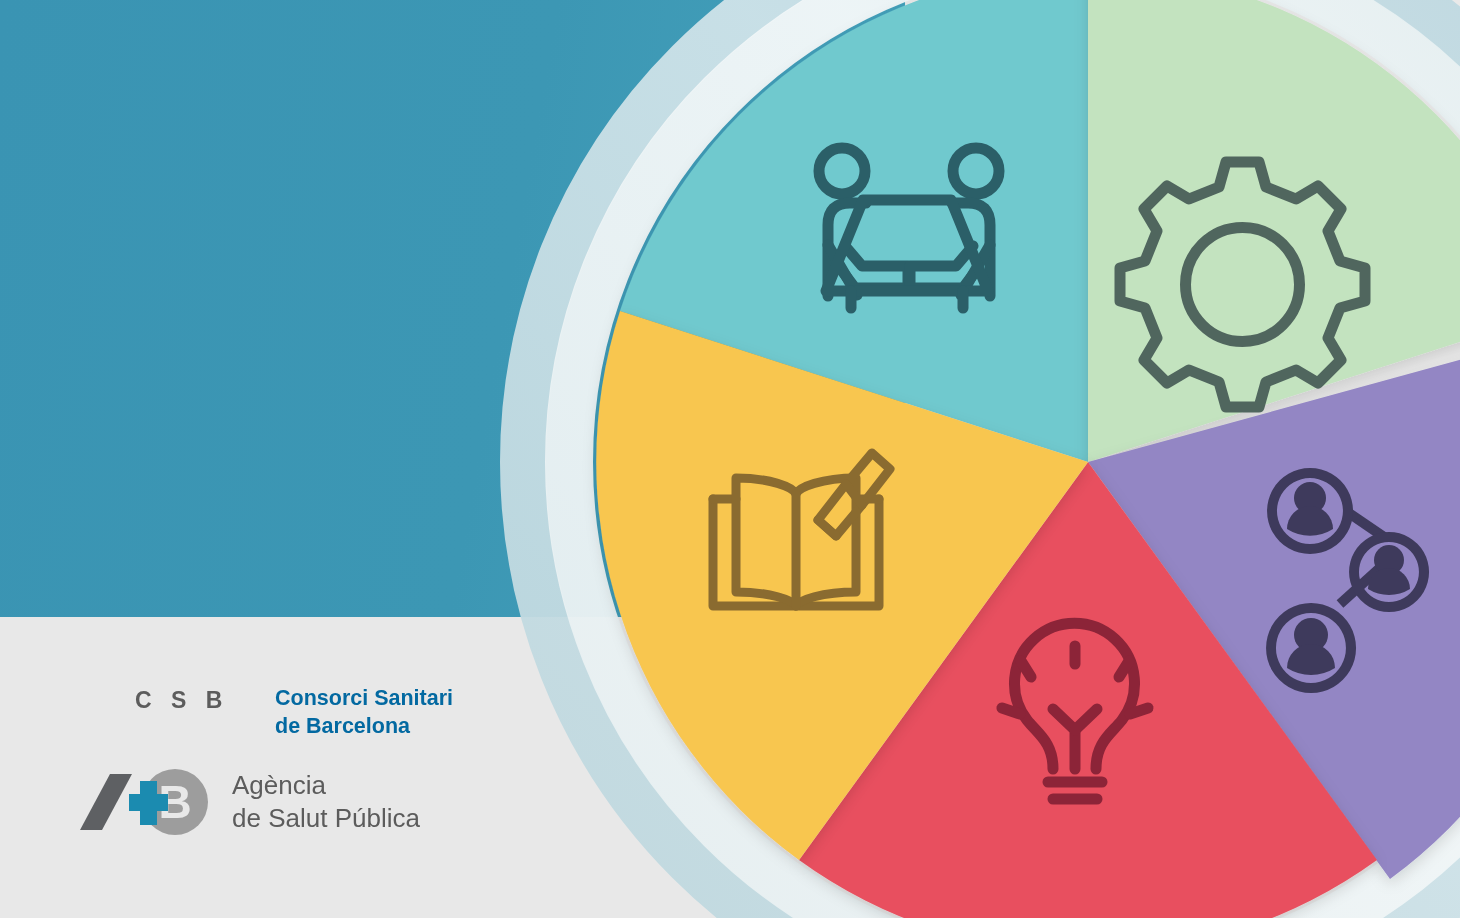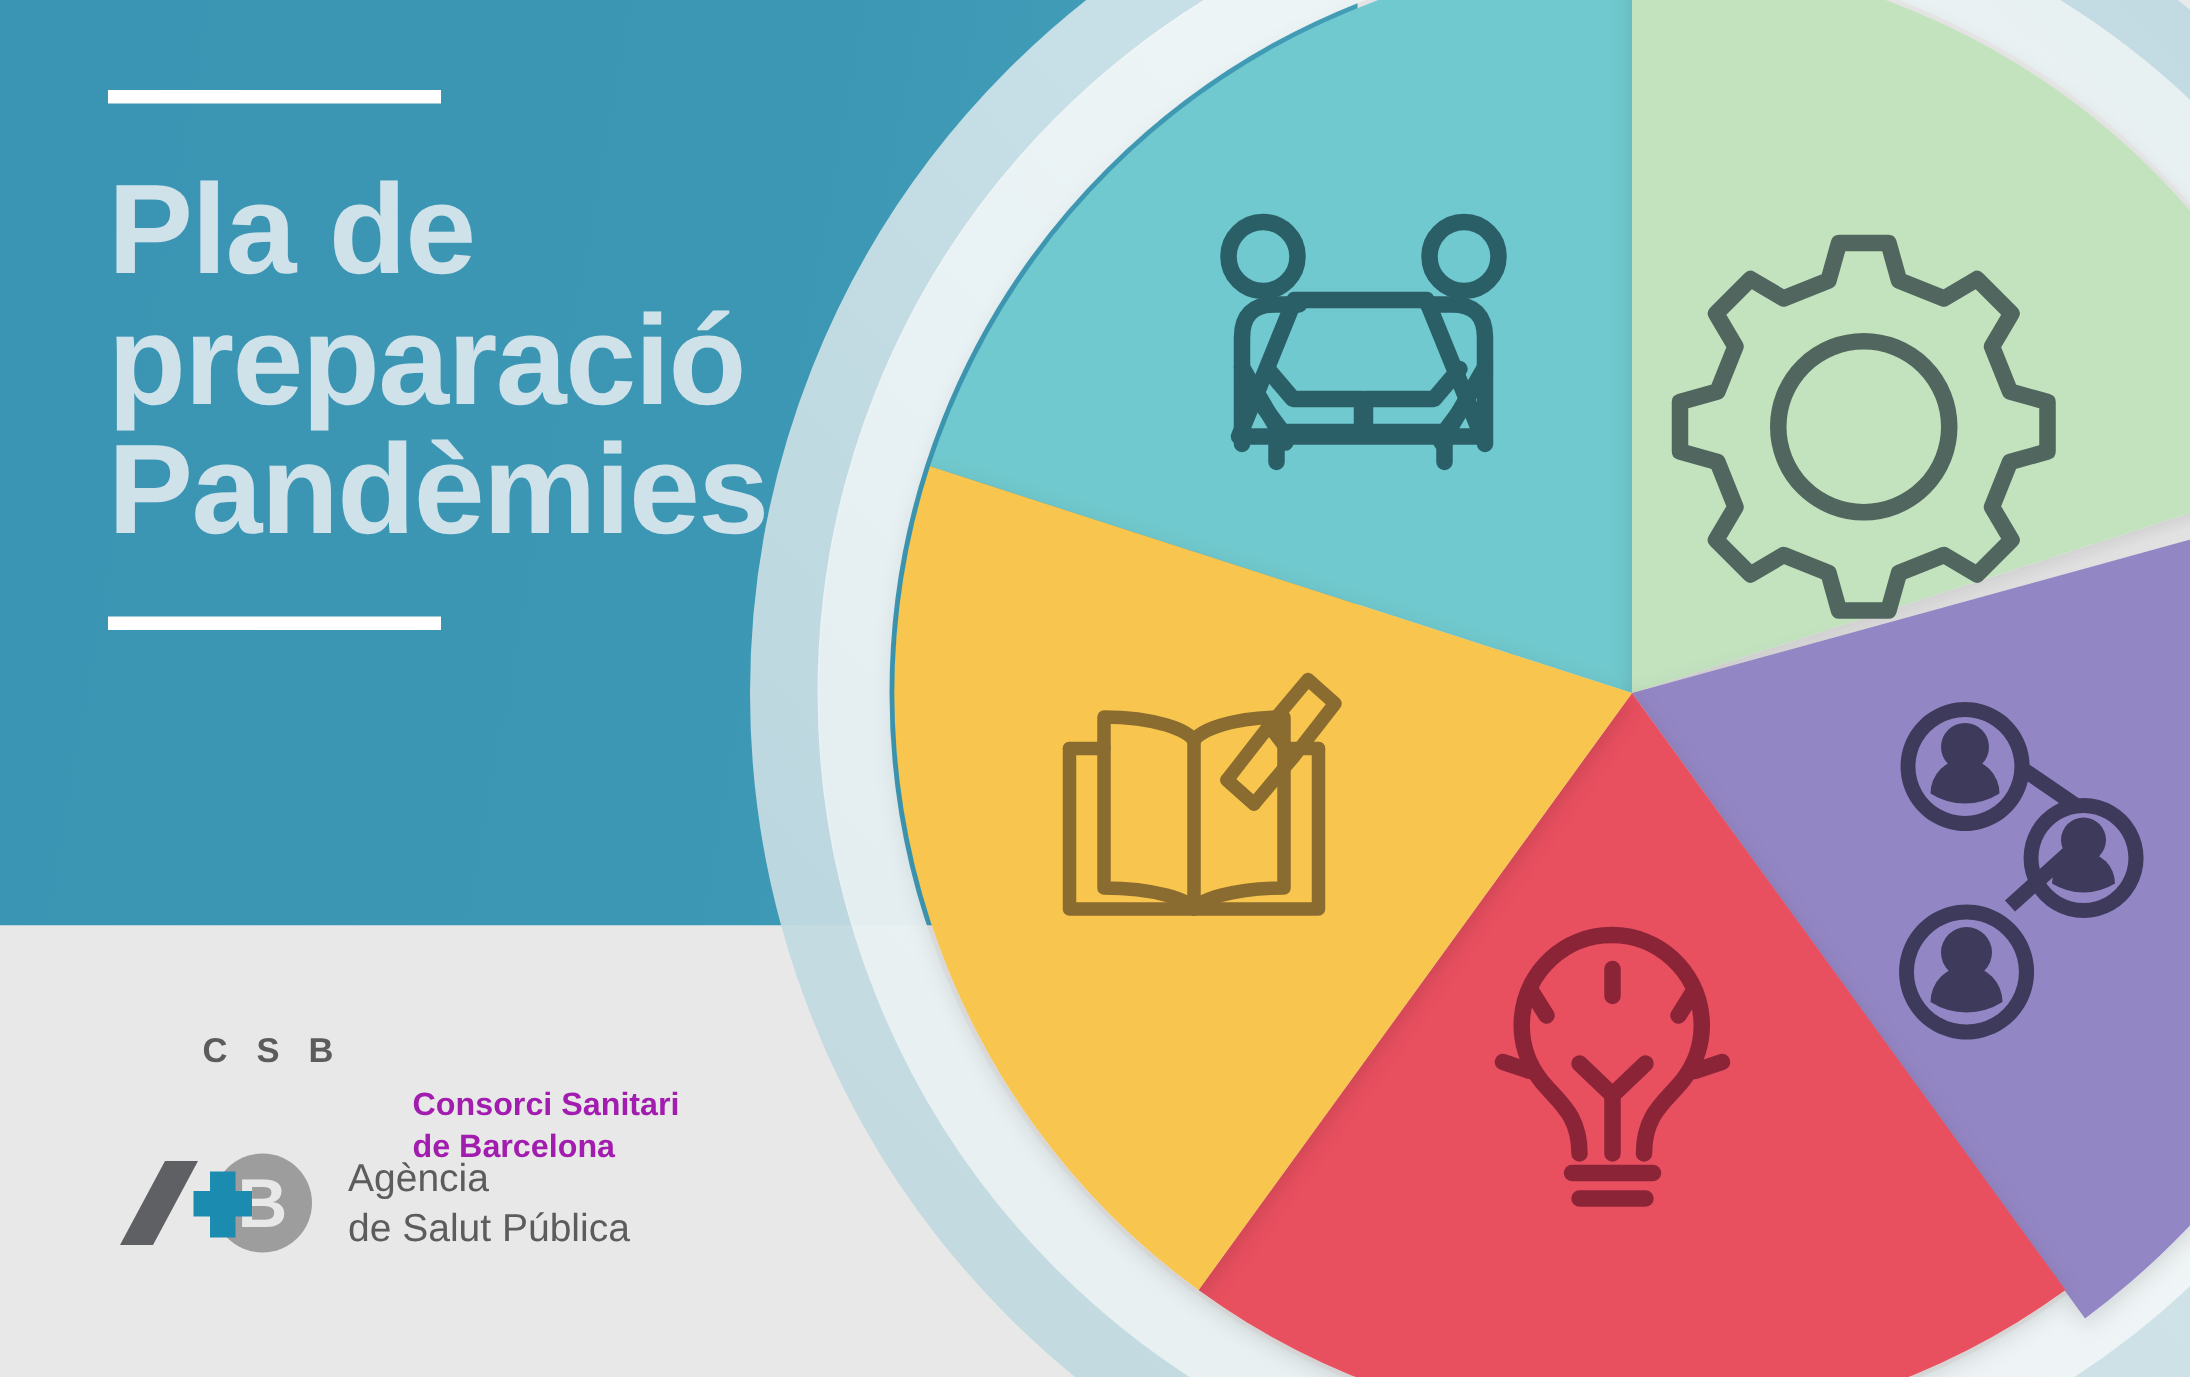--- a/index.html
+++ b/index.html
@@ -72,25 +72,24 @@
     position:absolute; left:135px; top:45px;
     display:flex; align-items:flex-start;gap:40px;
   }
   .csb-mark {
     font-size:23px; font-weight:bold; color:#5c5c5c;
     letter-spacing:6.5px;
     padding-top:2px;
     width:100px;
   }
   .csb-text {
-    font-size:21.5px; font-weight:bold; color:#a21caf;
+    font-size:21.5px; font-weight:bold; color:#0369a1;
     line-height:1.28;
     white-space:pre-line;
     margin-left:0px;
-    margin-top:38px;
   }
 
   .logo-asp {
     position:absolute; left:72px; top:128px;
     display:flex; align-items:center;
   }
   .asp-mark {
     position:relative; width:140px; height:68px;
     margin-right:20px;
   }
@@ -221,27 +220,20 @@
                  C 793 487 770 478 736 478 Z"></path>
         <line x1="796" y1="494" x2="796" y2="606"></line>
         <path d="M 818 520 L 846 484 L 872 453 L 890 469 L 862 505 L 836 536 Z"></path>
         <path d="M 818 520 L 836 536"></path>
         <path d="M 846 484 L 862 505"></path>
       </g>
 
     </g>
   </svg>
 
-  <div class="title-block">
-    <div class="rule top"></div>
-    <div class="poster-title">Pla de
-preparació
-Pandèmies</div>
-    <div class="rule bottom"></div>
-  </div>
 
   <div class="logos">
 
     <div class="logo-csb">
       <div class="csb-mark">C S B</div>
       <div class="csb-text">Consorci Sanitari
 de Barcelona</div>
     </div>
 
     <div class="logo-asp">

